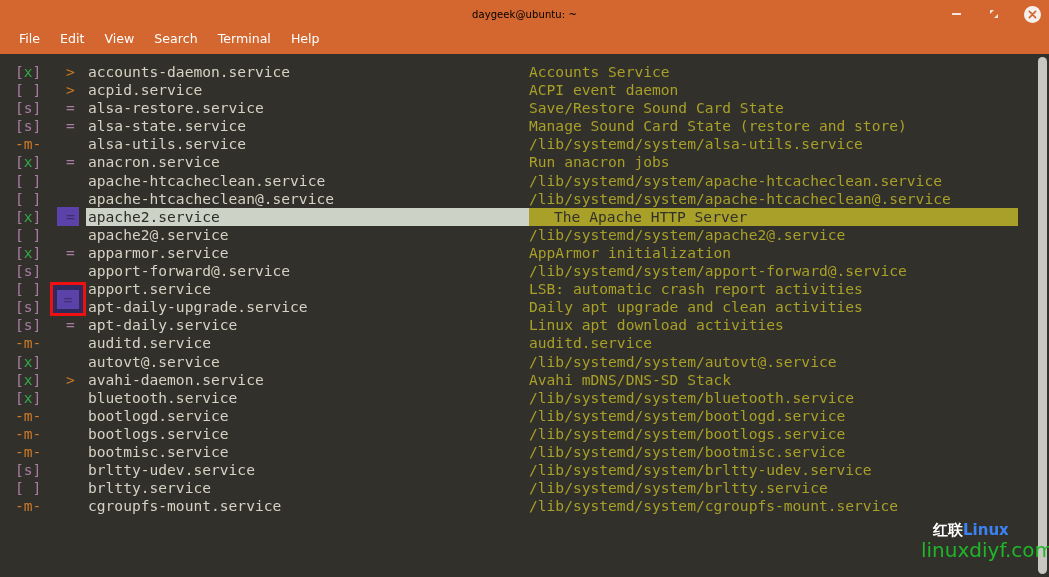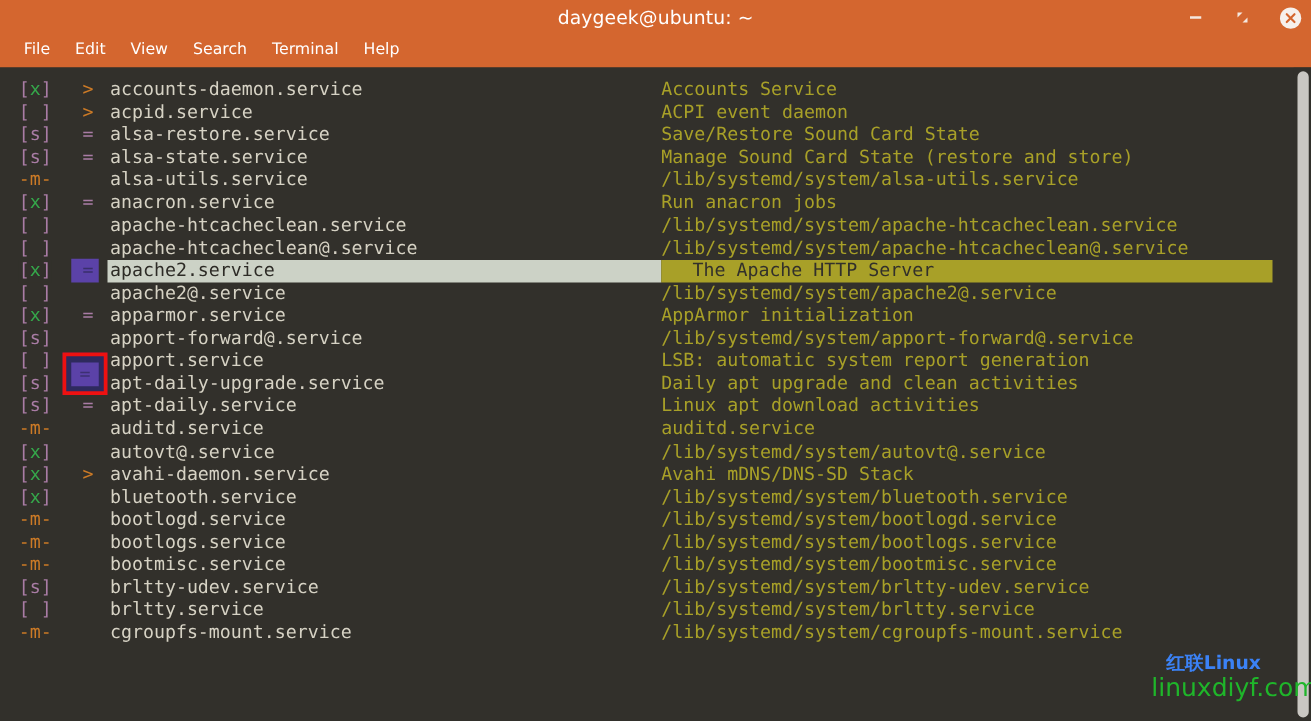--- a/index.html
+++ b/index.html
@@ -25,23 +25,23 @@
   
   .titlebar {
     position: relative;
     height: 28px;
     background: #d4662f;
     display: flex;
     align-items: center;
     justify-content: center;
   }
   .titlebar-title {
-    color: #ffffff;
+    color: #000000;
     font-family: "DejaVu Sans", sans-serif;
-    font-size: 15px;
+    font-size: 10px;
     letter-spacing: .1px;
     user-select: none;
   }
   .winbtns {
     position: absolute;
     right: 8px;
     top: 0;
     height: 28px;
     display: flex;
     align-items: center;
@@ -287,21 +287,21 @@
   }
   .wm-red {
     position: absolute;
     left: 12px;
     top: 0;
     font-family: "DejaVu Sans", sans-serif;
     font-size: 15px;
     font-weight: bold;
     white-space: nowrap;
   }
-  .wm-red .cn { color: #3b82f6; margin-top: 20px; }
+  .wm-red .cn { color: #ffffff; margin-top: 20px; }
   .wm-red .en { color: #3b82f6; }
   .wm-green {
     position: absolute;
     left: 0;
     top: 17px;
     color: #1fb62a;
     font-family: "DejaVu Sans", sans-serif;
     font-size: 20px;
     white-space: nowrap;
   }
@@ -345,21 +345,21 @@
           <div class="row"><span class="cell c-state fg-bracket"><span>[</span><span class="fg-s">s</span><span>]</span></span><span class="cell c-marker fg-eq">=</span><span class="cell c-name fg-name">alsa-restore.service</span><span class="cell c-desc fg-desc">Save/Restore Sound Card State</span></div>
           <div class="row"><span class="cell c-state fg-bracket"><span>[</span><span class="fg-s">s</span><span>]</span></span><span class="cell c-marker fg-eq">=</span><span class="cell c-name fg-name">alsa-state.service</span><span class="cell c-desc fg-desc">Manage Sound Card State (restore and store)</span></div>
           <div class="row"><span class="cell c-state fg-m">-m-</span><span class="cell c-name fg-name">alsa-utils.service</span><span class="cell c-desc fg-desc">/lib/systemd/system/alsa-utils.service</span></div>
           <div class="row"><span class="cell c-state fg-bracket"><span>[</span><span class="fg-x">x</span><span>]</span></span><span class="cell c-marker fg-eq">=</span><span class="cell c-name fg-name">anacron.service</span><span class="cell c-desc fg-desc">Run anacron jobs</span></div>
           <div class="row"><span class="cell c-state fg-bracket"><span>[</span><span class="fg-bracket"> </span><span>]</span></span><span class="cell c-name fg-name">apache-htcacheclean.service</span><span class="cell c-desc fg-desc">/lib/systemd/system/apache-htcacheclean.service</span></div>
           <div class="row"><span class="cell c-state fg-bracket"><span>[</span><span class="fg-bracket"> </span><span>]</span></span><span class="cell c-name fg-name">apache-htcacheclean@.service</span><span class="cell c-desc fg-desc">/lib/systemd/system/apache-htcacheclean@.service</span></div>
           <div class="row selected"><div class="sel-name-bg"></div><div class="sel-desc-bg"></div><div class="cursor-block"></div><span class="cell c-state fg-bracket"><span>[</span><span class="fg-x">x</span><span>]</span></span><span class="cell c-marker fg-eq">=</span><span class="cell c-name fg-name">apache2.service</span><span class="cell c-desc fg-desc">The Apache HTTP Server</span></div>
           <div class="row"><span class="cell c-state fg-bracket"><span>[</span><span class="fg-bracket"> </span><span>]</span></span><span class="cell c-name fg-name">apache2@.service</span><span class="cell c-desc fg-desc">/lib/systemd/system/apache2@.service</span></div>
           <div class="row"><span class="cell c-state fg-bracket"><span>[</span><span class="fg-x">x</span><span>]</span></span><span class="cell c-marker fg-eq">=</span><span class="cell c-name fg-name">apparmor.service</span><span class="cell c-desc fg-desc">AppArmor initialization</span></div>
           <div class="row"><span class="cell c-state fg-bracket"><span>[</span><span class="fg-s">s</span><span>]</span></span><span class="cell c-name fg-name">apport-forward@.service</span><span class="cell c-desc fg-desc">/lib/systemd/system/apport-forward@.service</span></div>
-          <div class="row"><span class="cell c-state fg-bracket"><span>[</span><span class="fg-bracket"> </span><span>]</span></span><span class="cell c-marker fg-eq">=</span><span class="cell c-name fg-name">apport.service</span><span class="cell c-desc fg-desc">LSB: automatic system report generation</span></div>
+          <div class="row"><span class="cell c-state fg-bracket"><span>[</span><span class="fg-bracket"> </span><span>]</span></span><span class="cell c-marker fg-eq">=</span><span class="cell c-name fg-name">apport.service</span><span class="cell c-desc fg-desc">LSB: automatic crash report activities</span></div>
           <div class="row"><span class="cell c-state fg-bracket"><span>[</span><span class="fg-s">s</span><span>]</span></span><span class="cell c-marker fg-eq">=</span><span class="cell c-name fg-name">apt-daily-upgrade.service</span><span class="cell c-desc fg-desc">Daily apt upgrade and clean activities</span></div>
           <div class="row"><span class="cell c-state fg-bracket"><span>[</span><span class="fg-s">s</span><span>]</span></span><span class="cell c-marker fg-eq">=</span><span class="cell c-name fg-name">apt-daily.service</span><span class="cell c-desc fg-desc">Linux apt download activities</span></div>
           <div class="row"><span class="cell c-state fg-m">-m-</span><span class="cell c-name fg-name">auditd.service</span><span class="cell c-desc fg-desc">auditd.service</span></div>
           <div class="row"><span class="cell c-state fg-bracket"><span>[</span><span class="fg-x">x</span><span>]</span></span><span class="cell c-name fg-name">autovt@.service</span><span class="cell c-desc fg-desc">/lib/systemd/system/autovt@.service</span></div>
           <div class="row"><span class="cell c-state fg-bracket"><span>[</span><span class="fg-x">x</span><span>]</span></span><span class="cell c-marker fg-gt">&gt;</span><span class="cell c-name fg-name">avahi-daemon.service</span><span class="cell c-desc fg-desc">Avahi mDNS/DNS-SD Stack</span></div>
           <div class="row"><span class="cell c-state fg-bracket"><span>[</span><span class="fg-x">x</span><span>]</span></span><span class="cell c-name fg-name">bluetooth.service</span><span class="cell c-desc fg-desc">/lib/systemd/system/bluetooth.service</span></div>
           <div class="row"><span class="cell c-state fg-m">-m-</span><span class="cell c-name fg-name">bootlogd.service</span><span class="cell c-desc fg-desc">/lib/systemd/system/bootlogd.service</span></div>
           <div class="row"><span class="cell c-state fg-m">-m-</span><span class="cell c-name fg-name">bootlogs.service</span><span class="cell c-desc fg-desc">/lib/systemd/system/bootlogs.service</span></div>
           <div class="row"><span class="cell c-state fg-m">-m-</span><span class="cell c-name fg-name">bootmisc.service</span><span class="cell c-desc fg-desc">/lib/systemd/system/bootmisc.service</span></div>
           <div class="row"><span class="cell c-state fg-bracket"><span>[</span><span class="fg-s">s</span><span>]</span></span><span class="cell c-name fg-name">brltty-udev.service</span><span class="cell c-desc fg-desc">/lib/systemd/system/brltty-udev.service</span></div>

